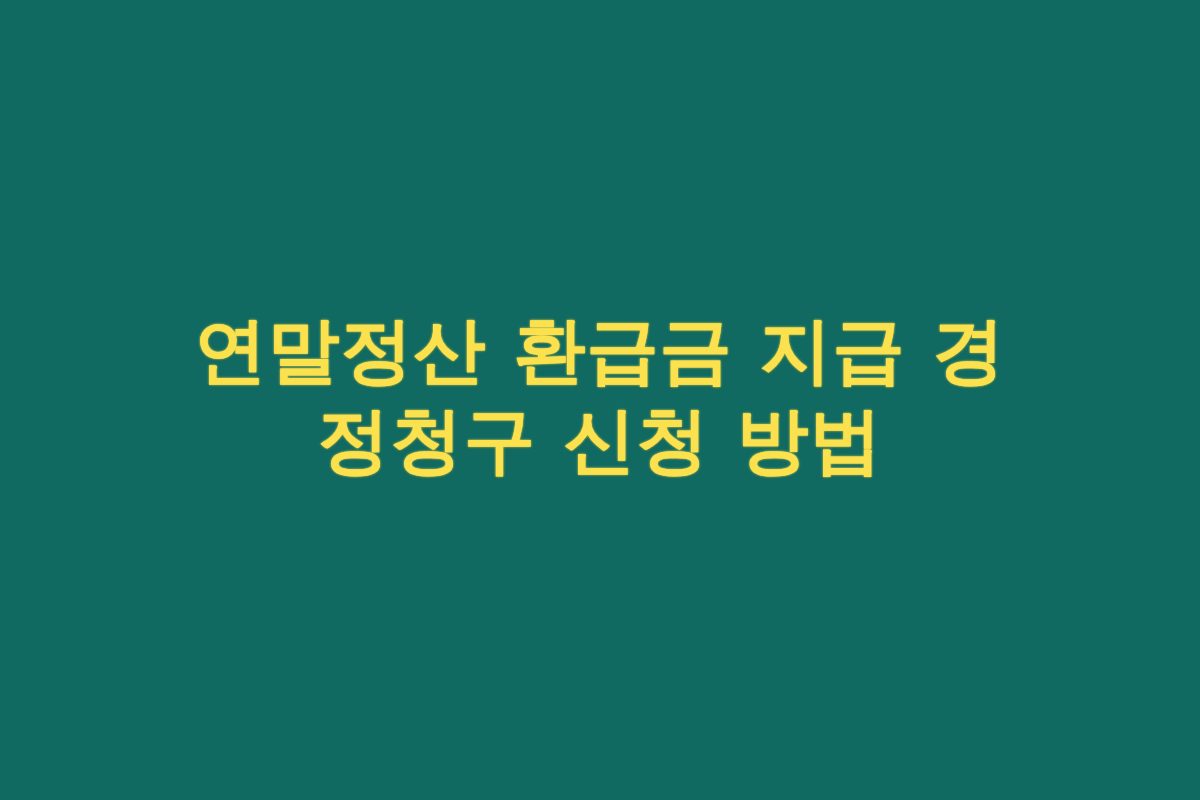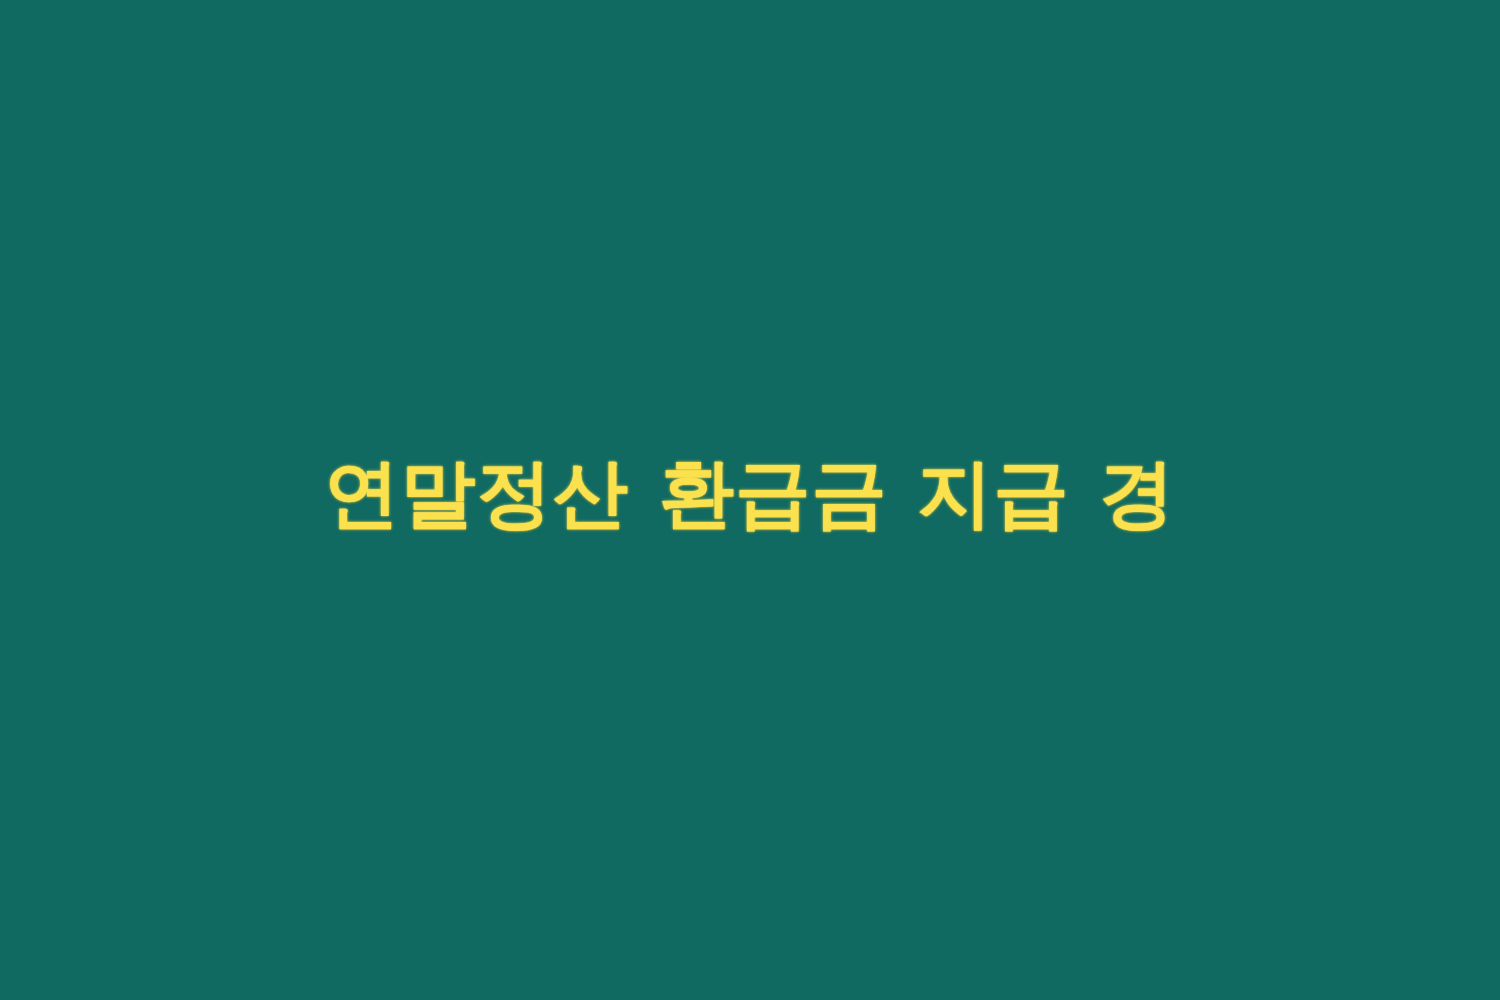--- a/index.html
+++ b/index.html
@@ -25,21 +25,21 @@
   .headline-block {
     width: 1060px;
     text-align: center;
     line-height: 1.17;
     padding-bottom: 10px;
   }
 
   .headline-line {
     display: block;
     color: #fbe14e;
-    font-size: 60px;
+    font-size: 72px;
     font-weight: 700;
     letter-spacing: 1px;
     word-spacing: 6px;
     
     text-shadow:
       0 0 1.5px rgba(251, 225, 78, 0.95),
       0 0 3px rgba(251, 225, 78, 0.55),
       0 1px 2px rgba(10, 70, 64, 0.45);
     white-space: nowrap;
   }
@@ -50,16 +50,17 @@
 </style>
 </head>
 <body>
 
 <div class="canvas">
 
   <div class="headline-block">
 
     <span class="headline-line">연말정산 환급금 지급 경</span>
 
+    <span class="headline-line">정청구 신청 방법</span>
 
   </div>
 
 </div>
 
 </body></html>

